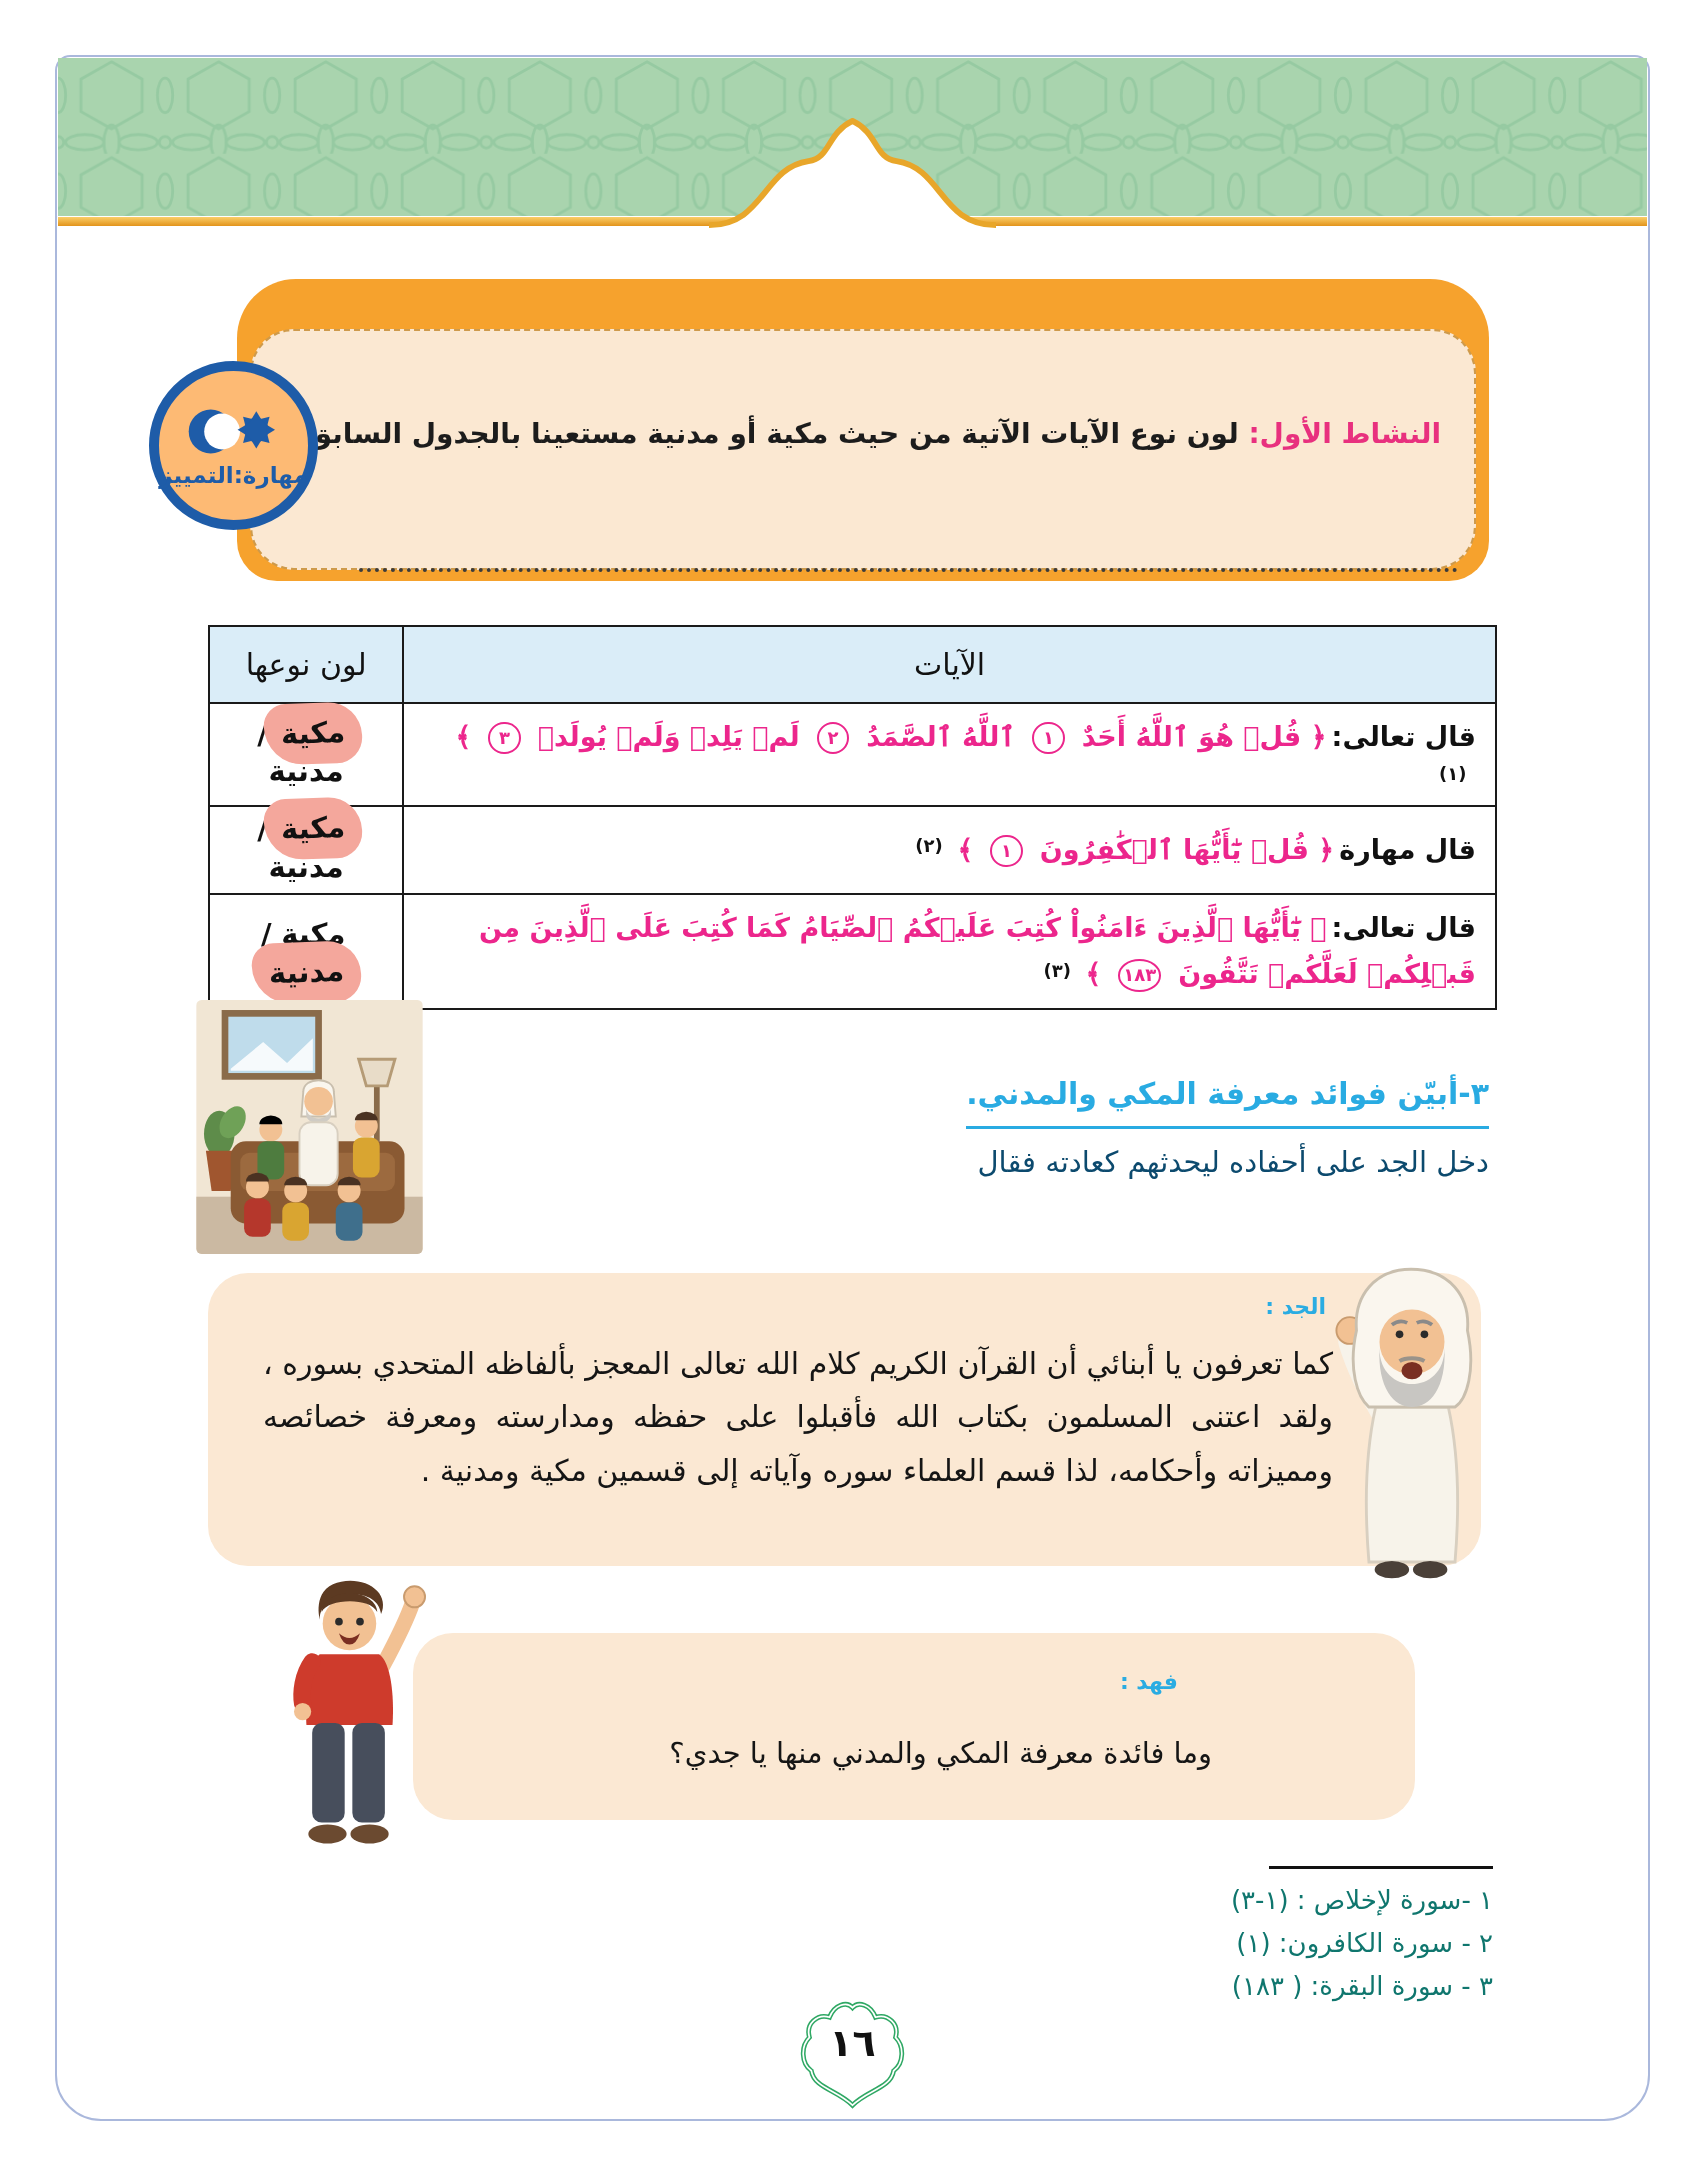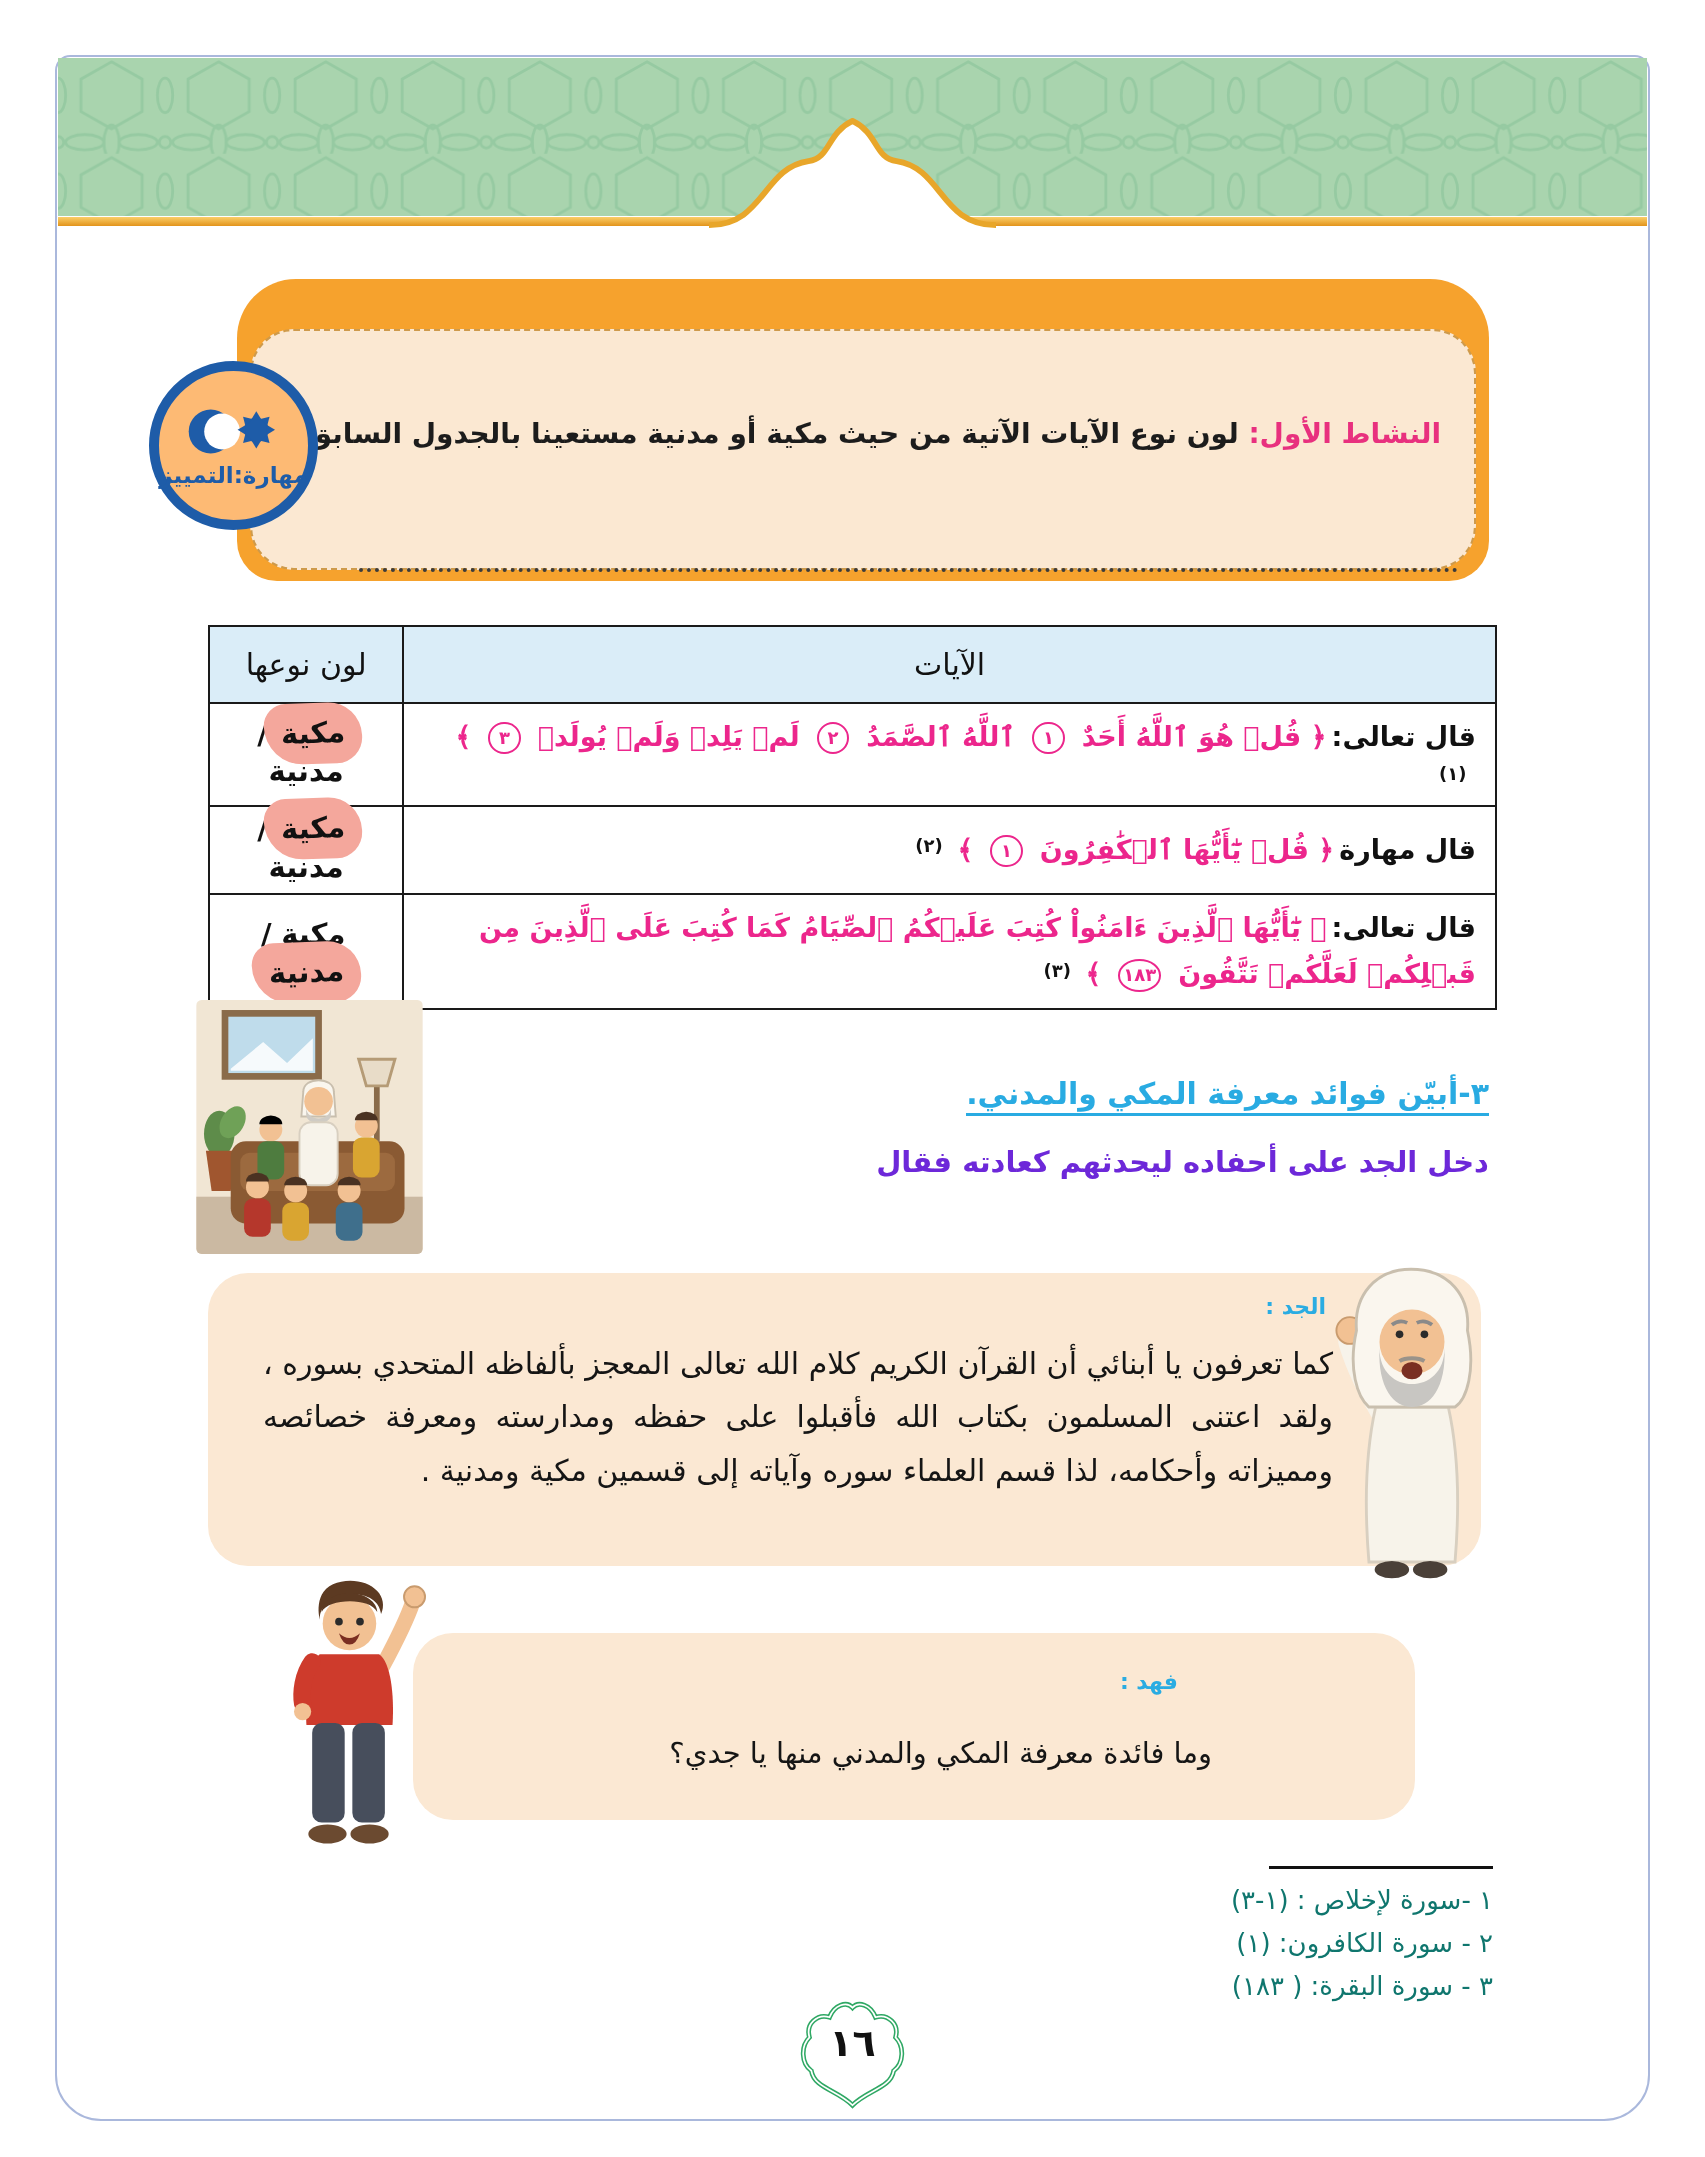--- a/index.html
+++ b/index.html
@@ -46,23 +46,23 @@
   .opt{display:inline-block;padding:3.8px 7.6px;}
   .opt.hl{background:#F4A79C;border-radius:25px 38px 29px 44px;padding:13.4px 17px;
           margin:-13.4px -5.7px;transform:rotate(-2deg);}
   .sep{padding:0 1.9px;}
   .r1{height:86px;} .r2{height:88px;} .r3{height:115px;}
   
   .signature{position:absolute;left:457px;top:1000px;width:417px;text-align:center;
              color:#3C4EA1;font-size:44px;font-weight:bold;direction:rtl;z-index:4;}
   .sec-heading{position:absolute;right:216px;top:1076px;direction:rtl;color:#29ABE2;
                font-size:30px;font-weight:bold;border-bottom:3.3px solid #29ABE2;
-               padding-bottom:2px;z-index:4;}
-  .sec-lead{position:absolute;right:216px;top:1145px;direction:rtl;color:#6d28d9;
-            font-size:29px;font-weight:700;z-index:4;}
+               padding-bottom:15px;z-index:4;}
+  .sec-lead{position:absolute;right:216px;top:1145px;direction:rtl;color:#0c4a6e;
+            font-size:29px;font-weight:400;z-index:4;}
   .family-pic{position:absolute;left:196px;top:1000px;width:227px;height:254px;z-index:4;
               border-radius:5.7px;overflow:hidden;}
   
   .bubble{position:absolute;background:#FBE8D3;border-radius:40px;z-index:2;}
   .bubble-grandpa{left:208px;top:1273px;width:1273px;height:293px;}
   .bubble-fahd{left:413px;top:1633px;width:1002px;height:187px;}
   .speaker{direction:rtl;color:#2AACE2;font-size:22px;font-weight:bold;}
   .bubble-grandpa .speaker{position:absolute;right:155px;top:21px;}
   .bubble-grandpa .speech{position:absolute;right:148px;left:55px;top:64px;direction:rtl;
                           text-align:justify;font-size:30px;line-height:1.78;color:#151515;}

